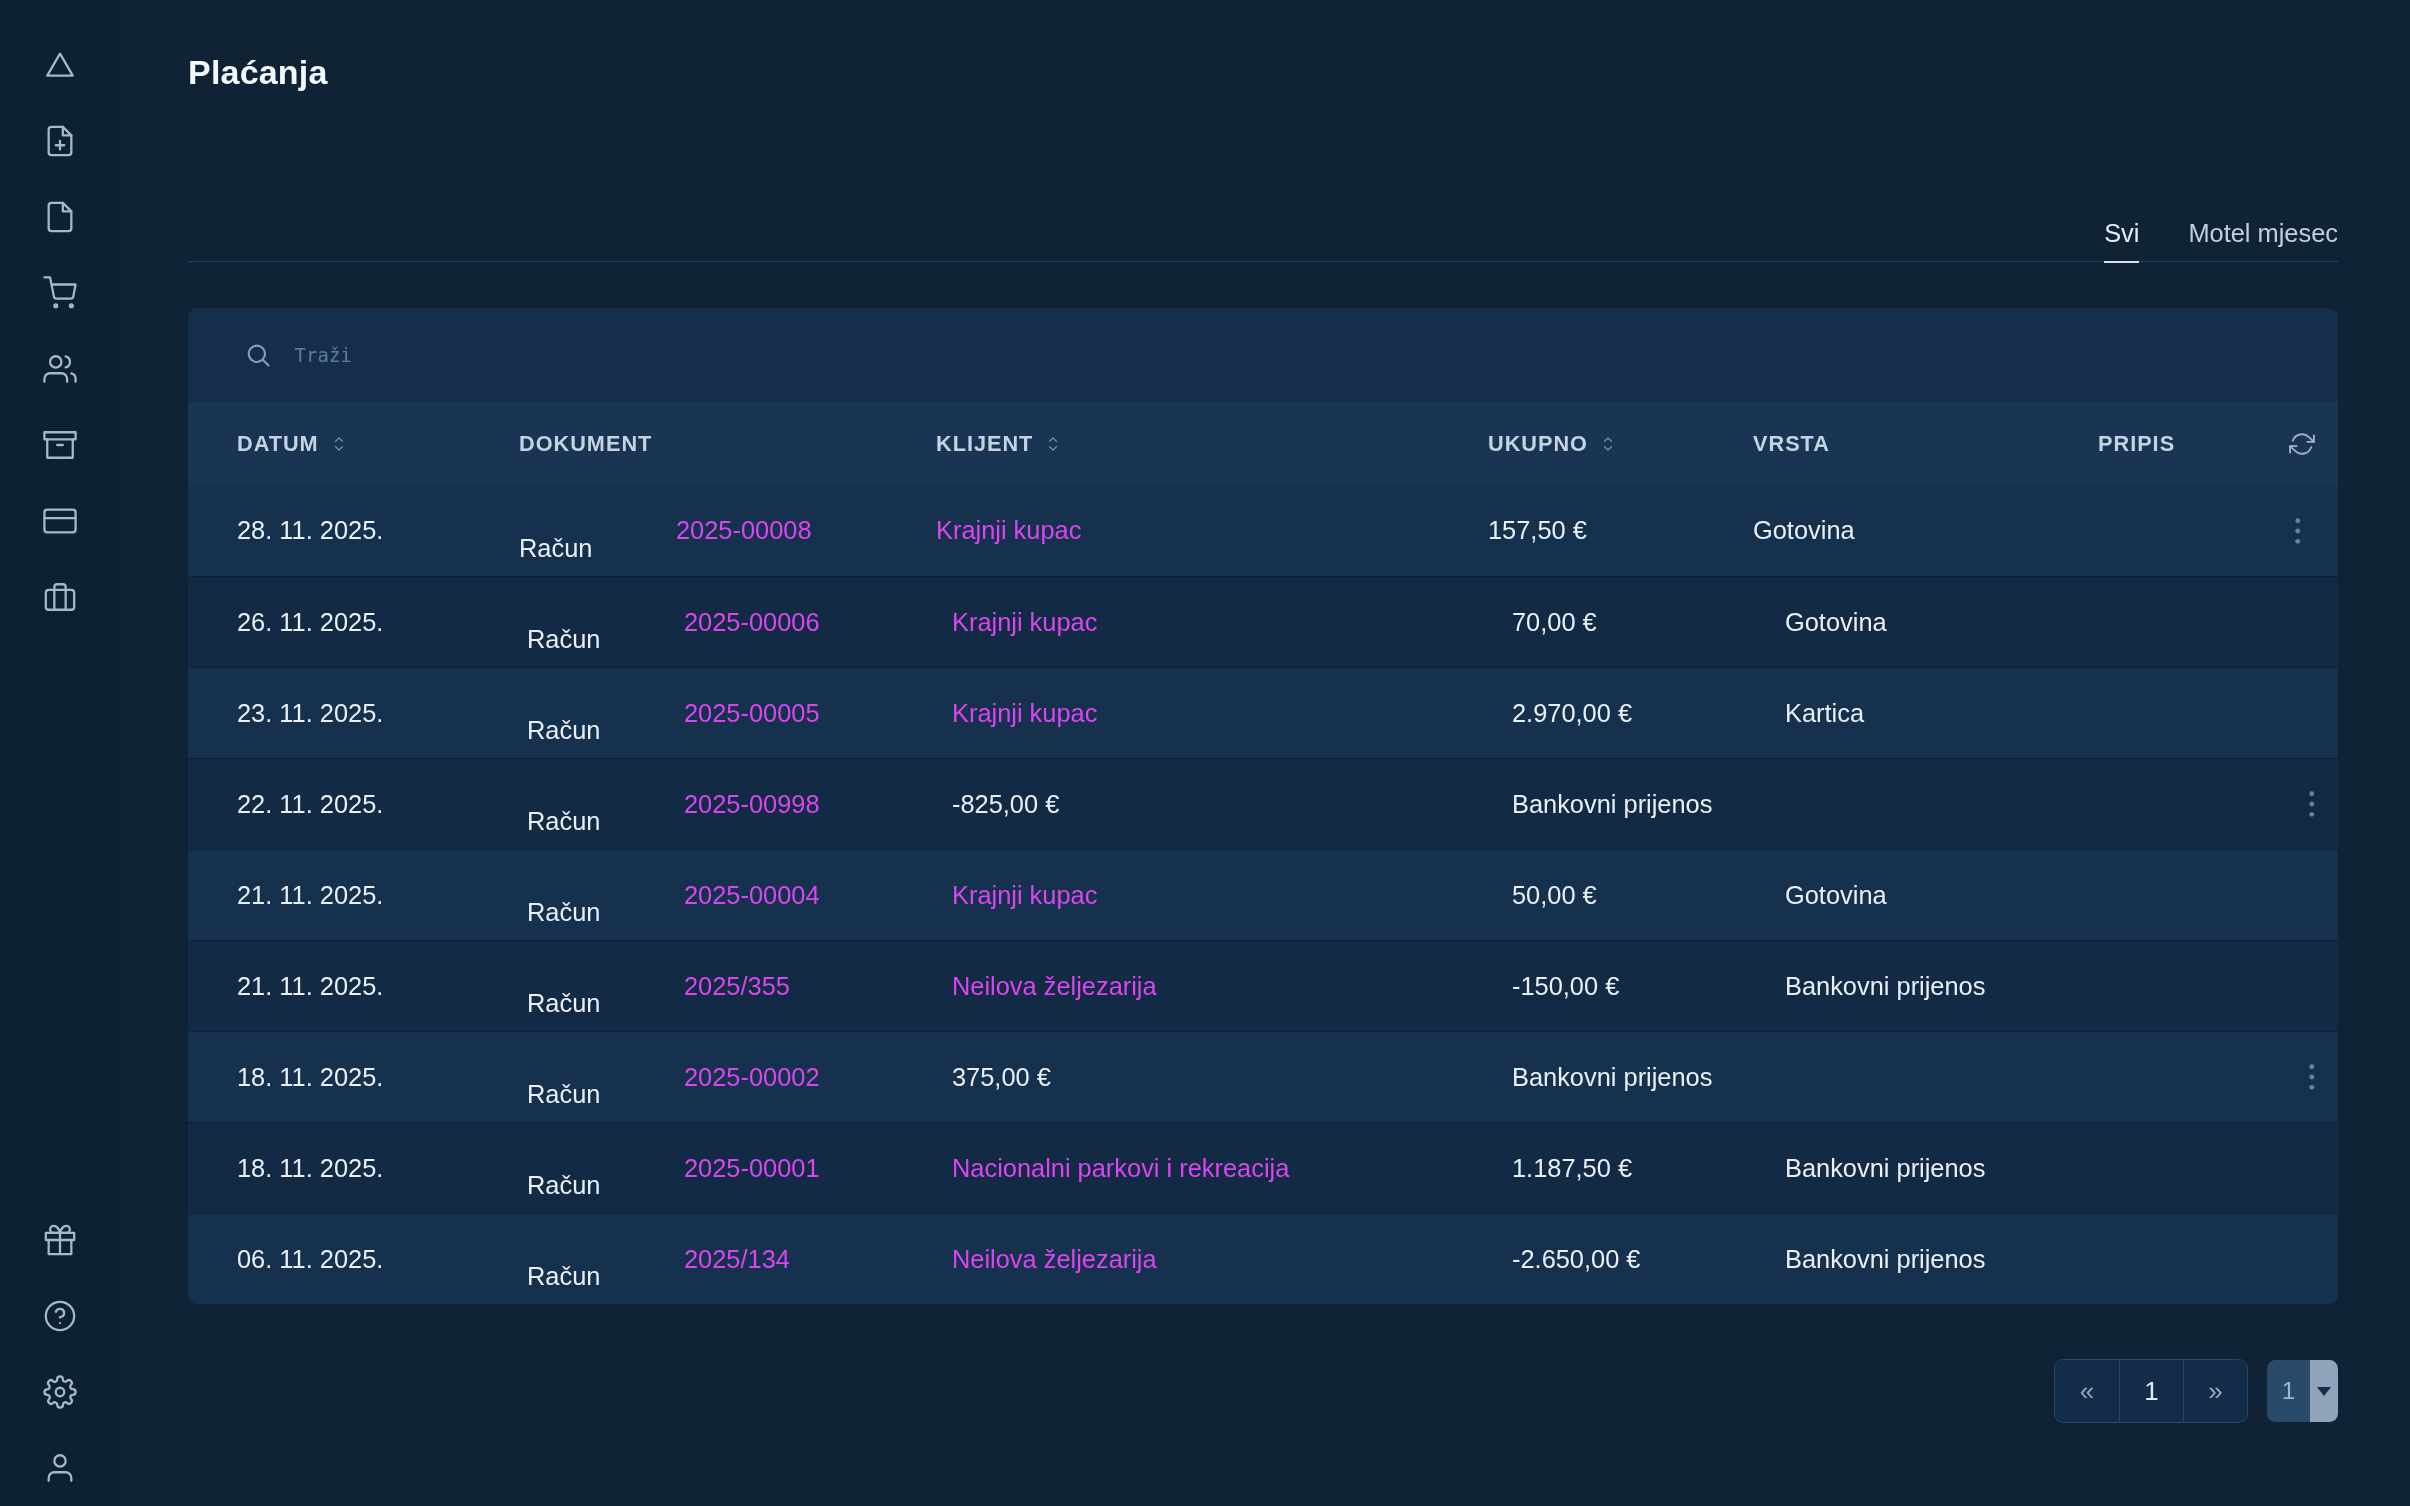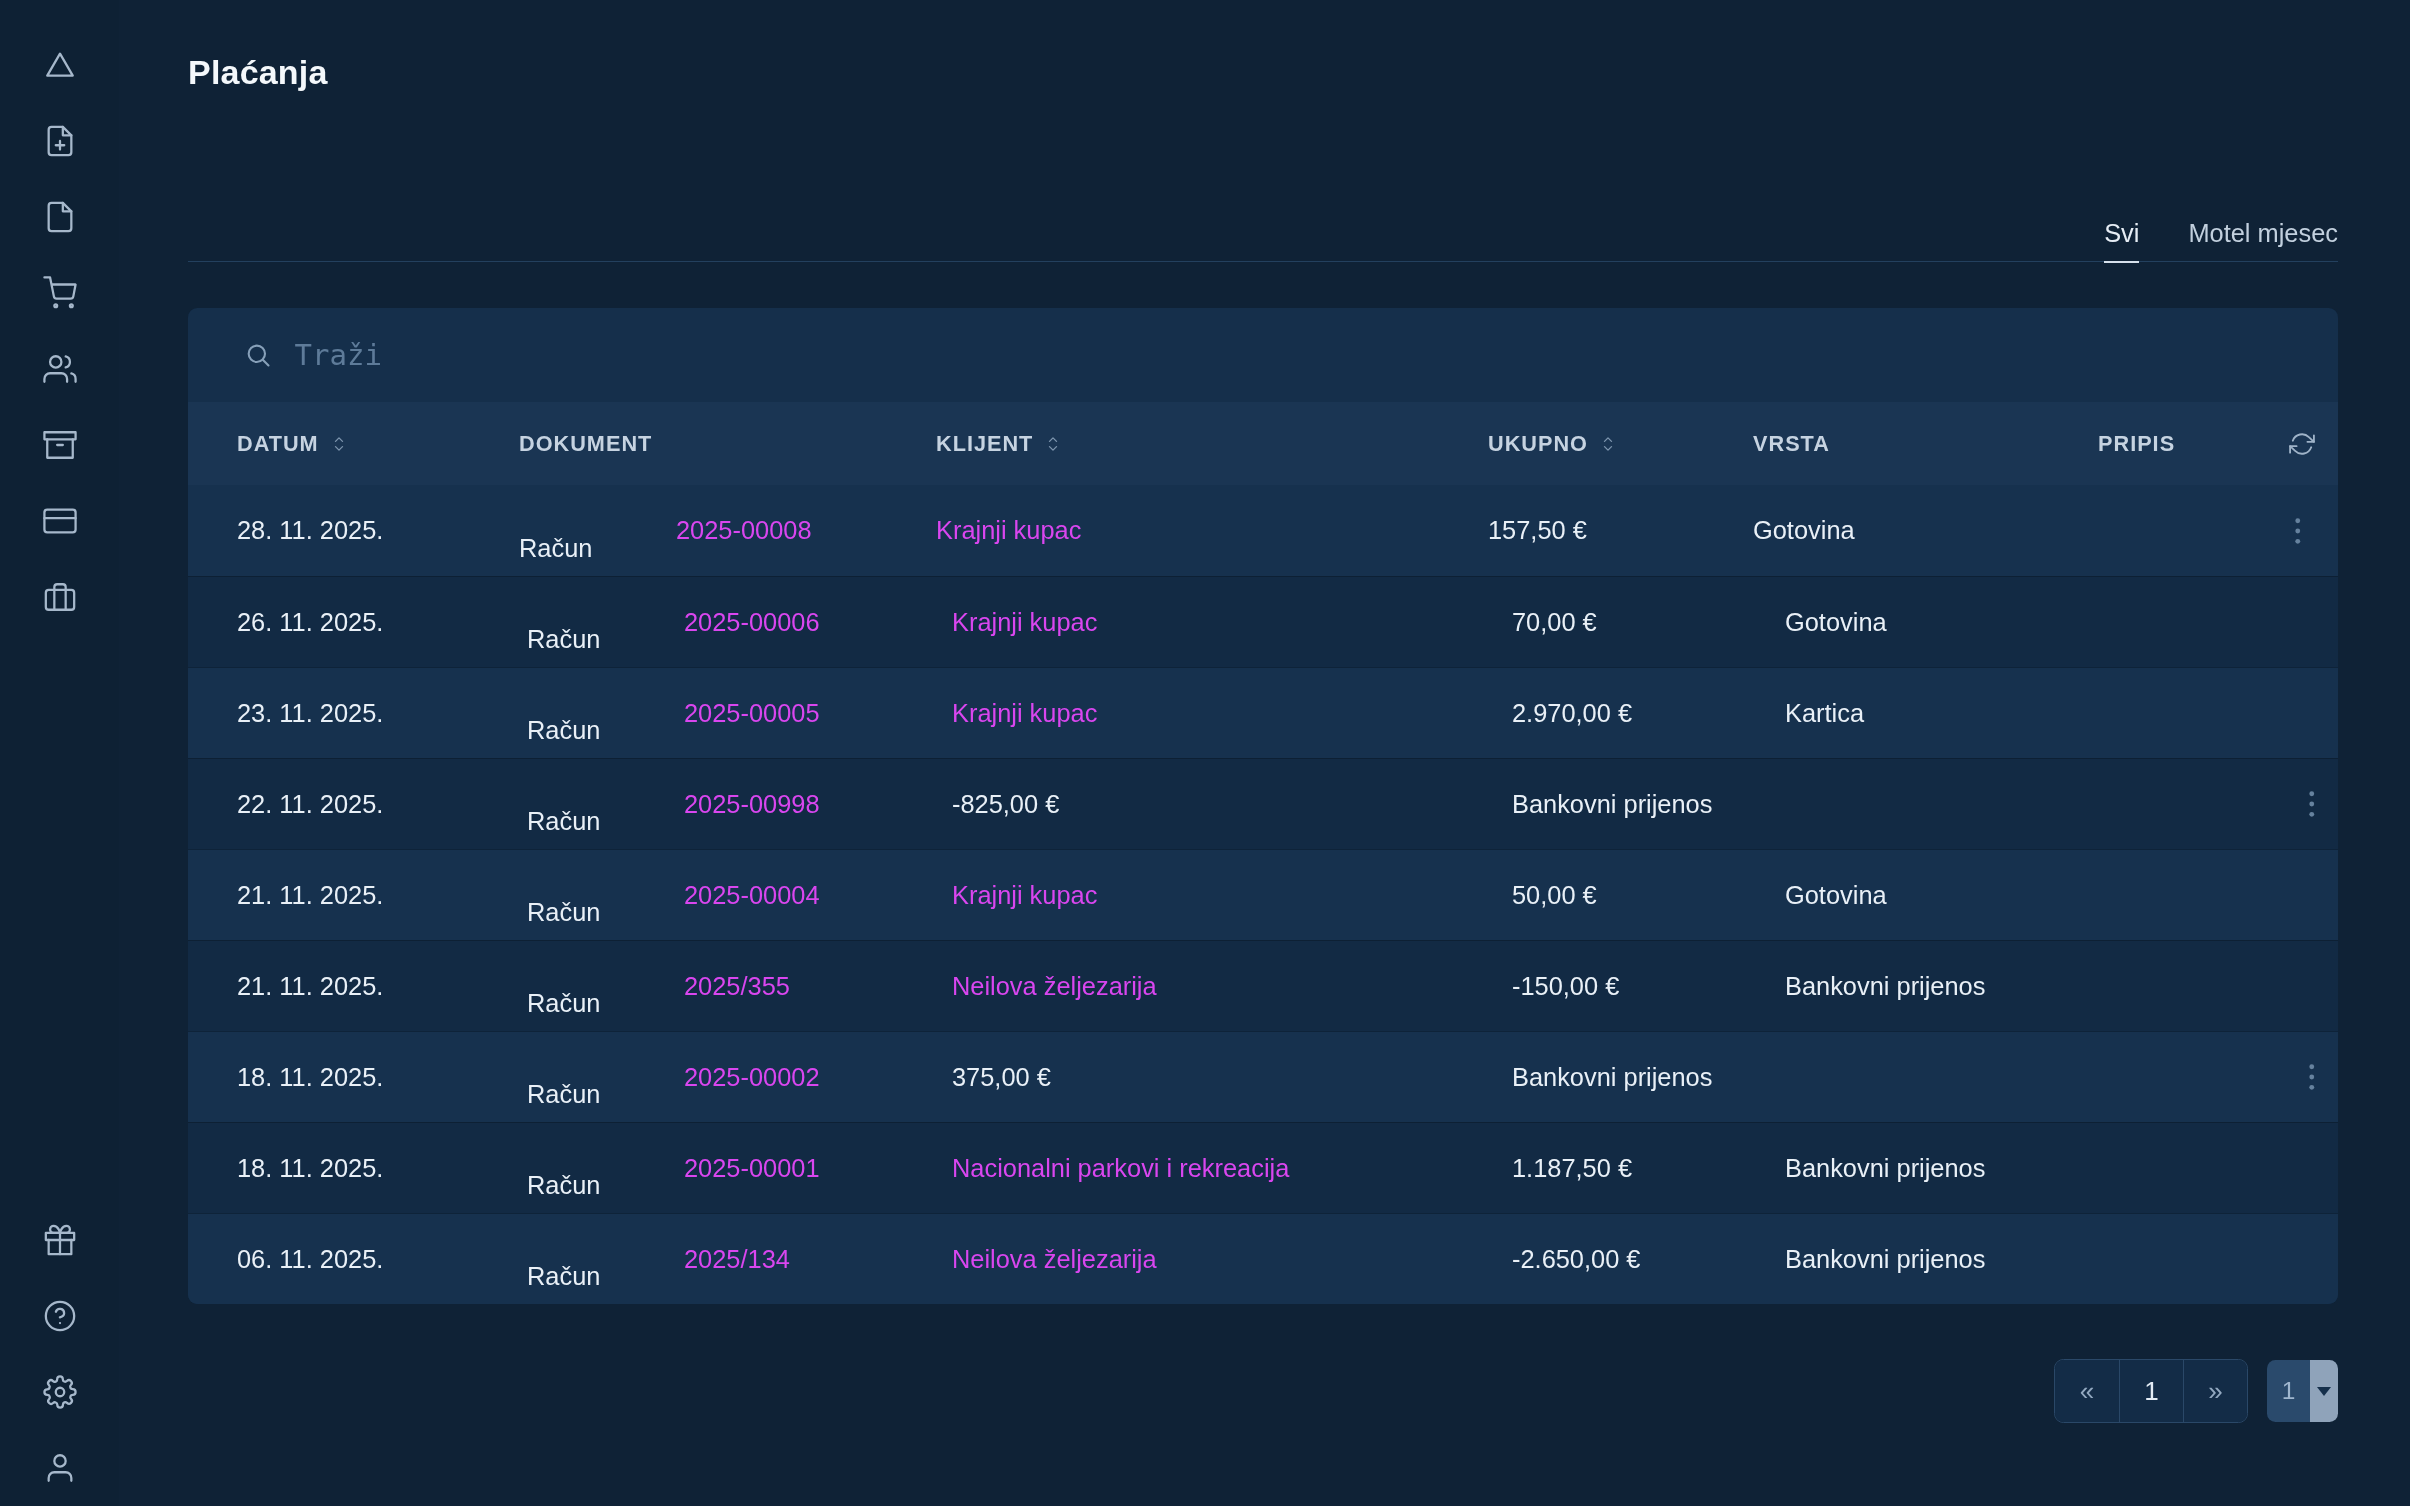--- a/index.html
+++ b/index.html
@@ -30,21 +30,21 @@
   .tab { font-size:25.4px; padding-bottom:13px; color:#C2D0DE; cursor:pointer; }
   .tab.active { color:#E6EDF5; border-bottom:2.8px solid #D6E1ED; margin-bottom:-1.9px; }
 
   
   .card { margin-top:46px; background:#152F4B; border-radius:9.4px; overflow:hidden; }
 
   .search-row { height:94px; display:flex; align-items:center; padding-left:56px; }
   .search-row svg { flex:0 0 auto; }
   .search-input {
     margin-left:22.6px; width:847px; background:transparent; border:none; outline:none;
-    font-family:"DejaVu Sans Mono", monospace; font-size:29px; color:#DEE8F2;
+    font-family:"DejaVu Sans Mono", monospace; font-size:19px; color:#DEE8F2;
   }
   .search-input::placeholder { color:#5E7B99; }
 
   .grid-cols {
     display:grid;
     grid-template-columns:282px 417px 552px 265px 345px 187px 1fr;
     align-items:center;
     padding:0 41px 0 49px;
   }
   .thead { height:83px; background:#1A3553; }

